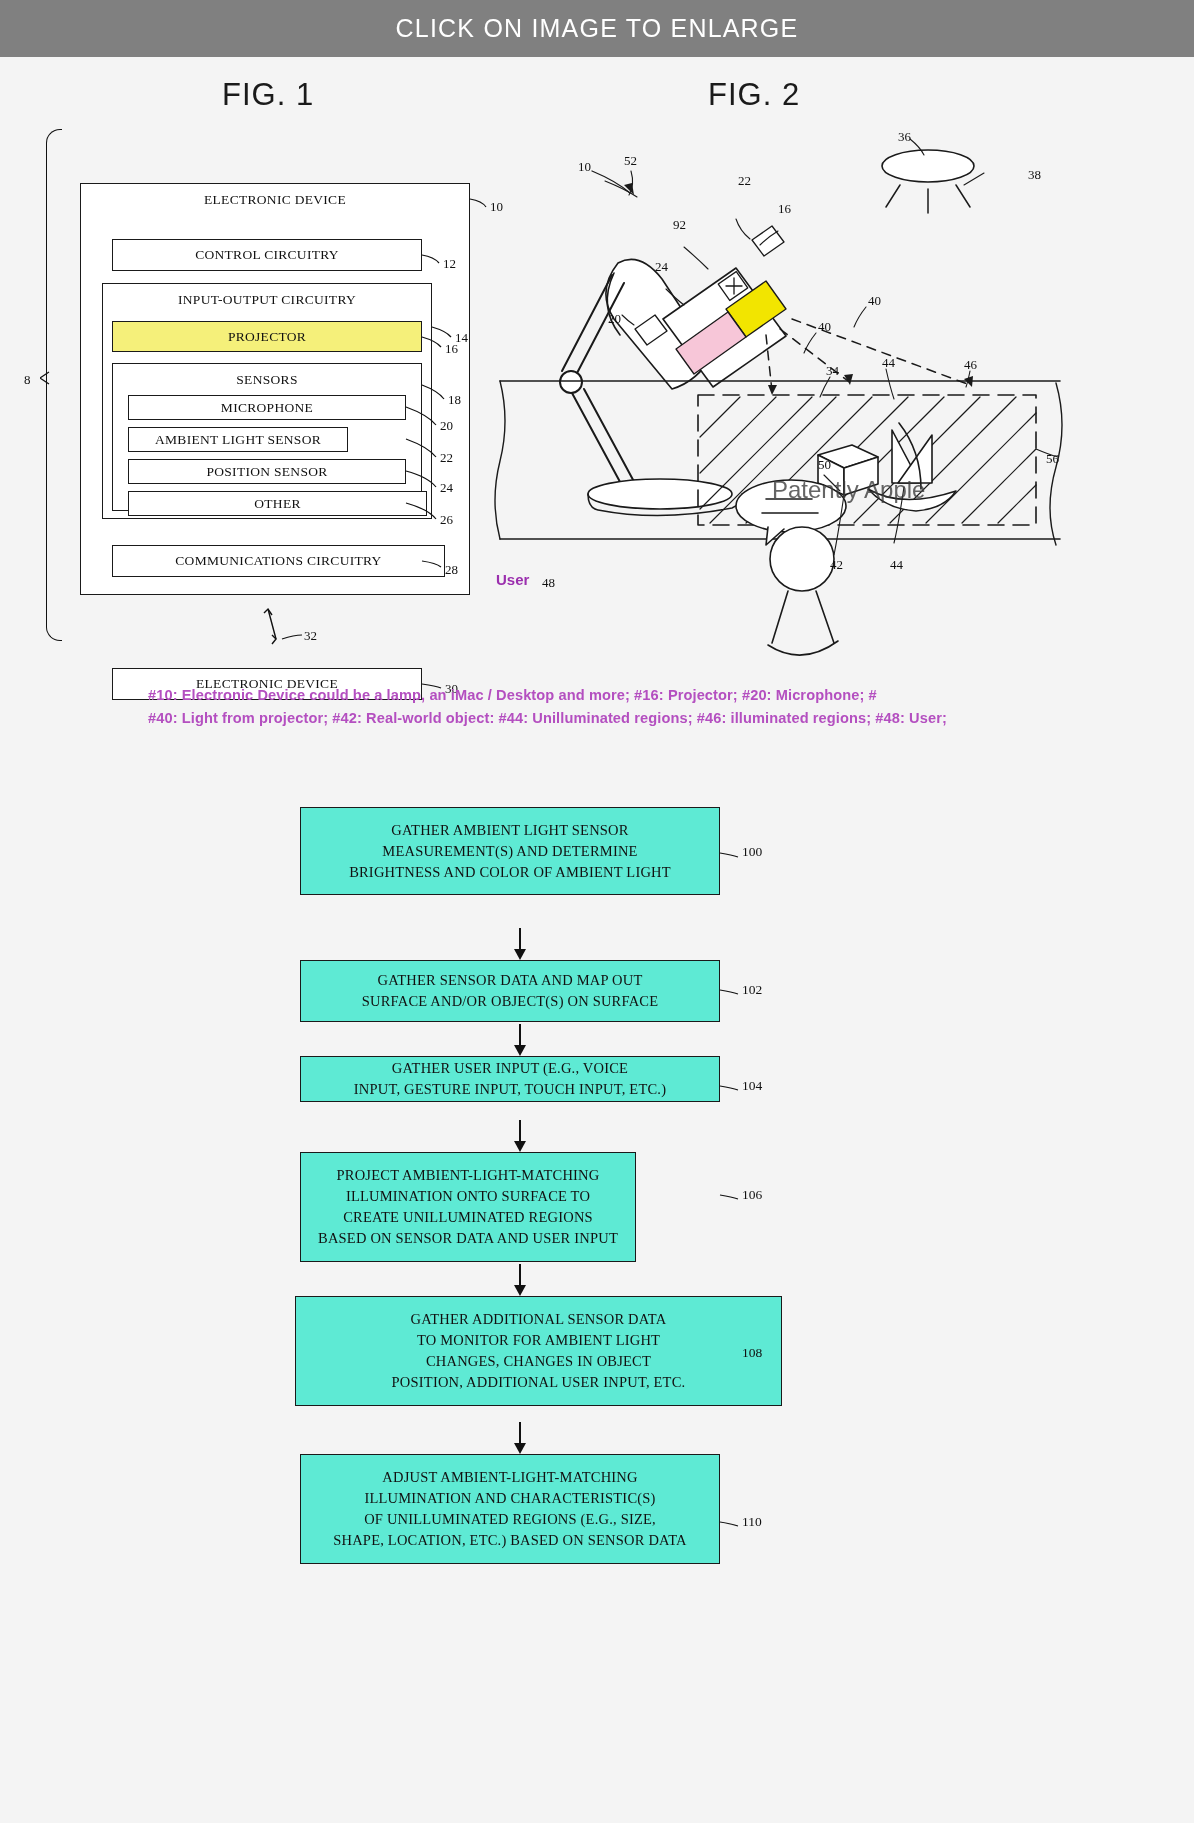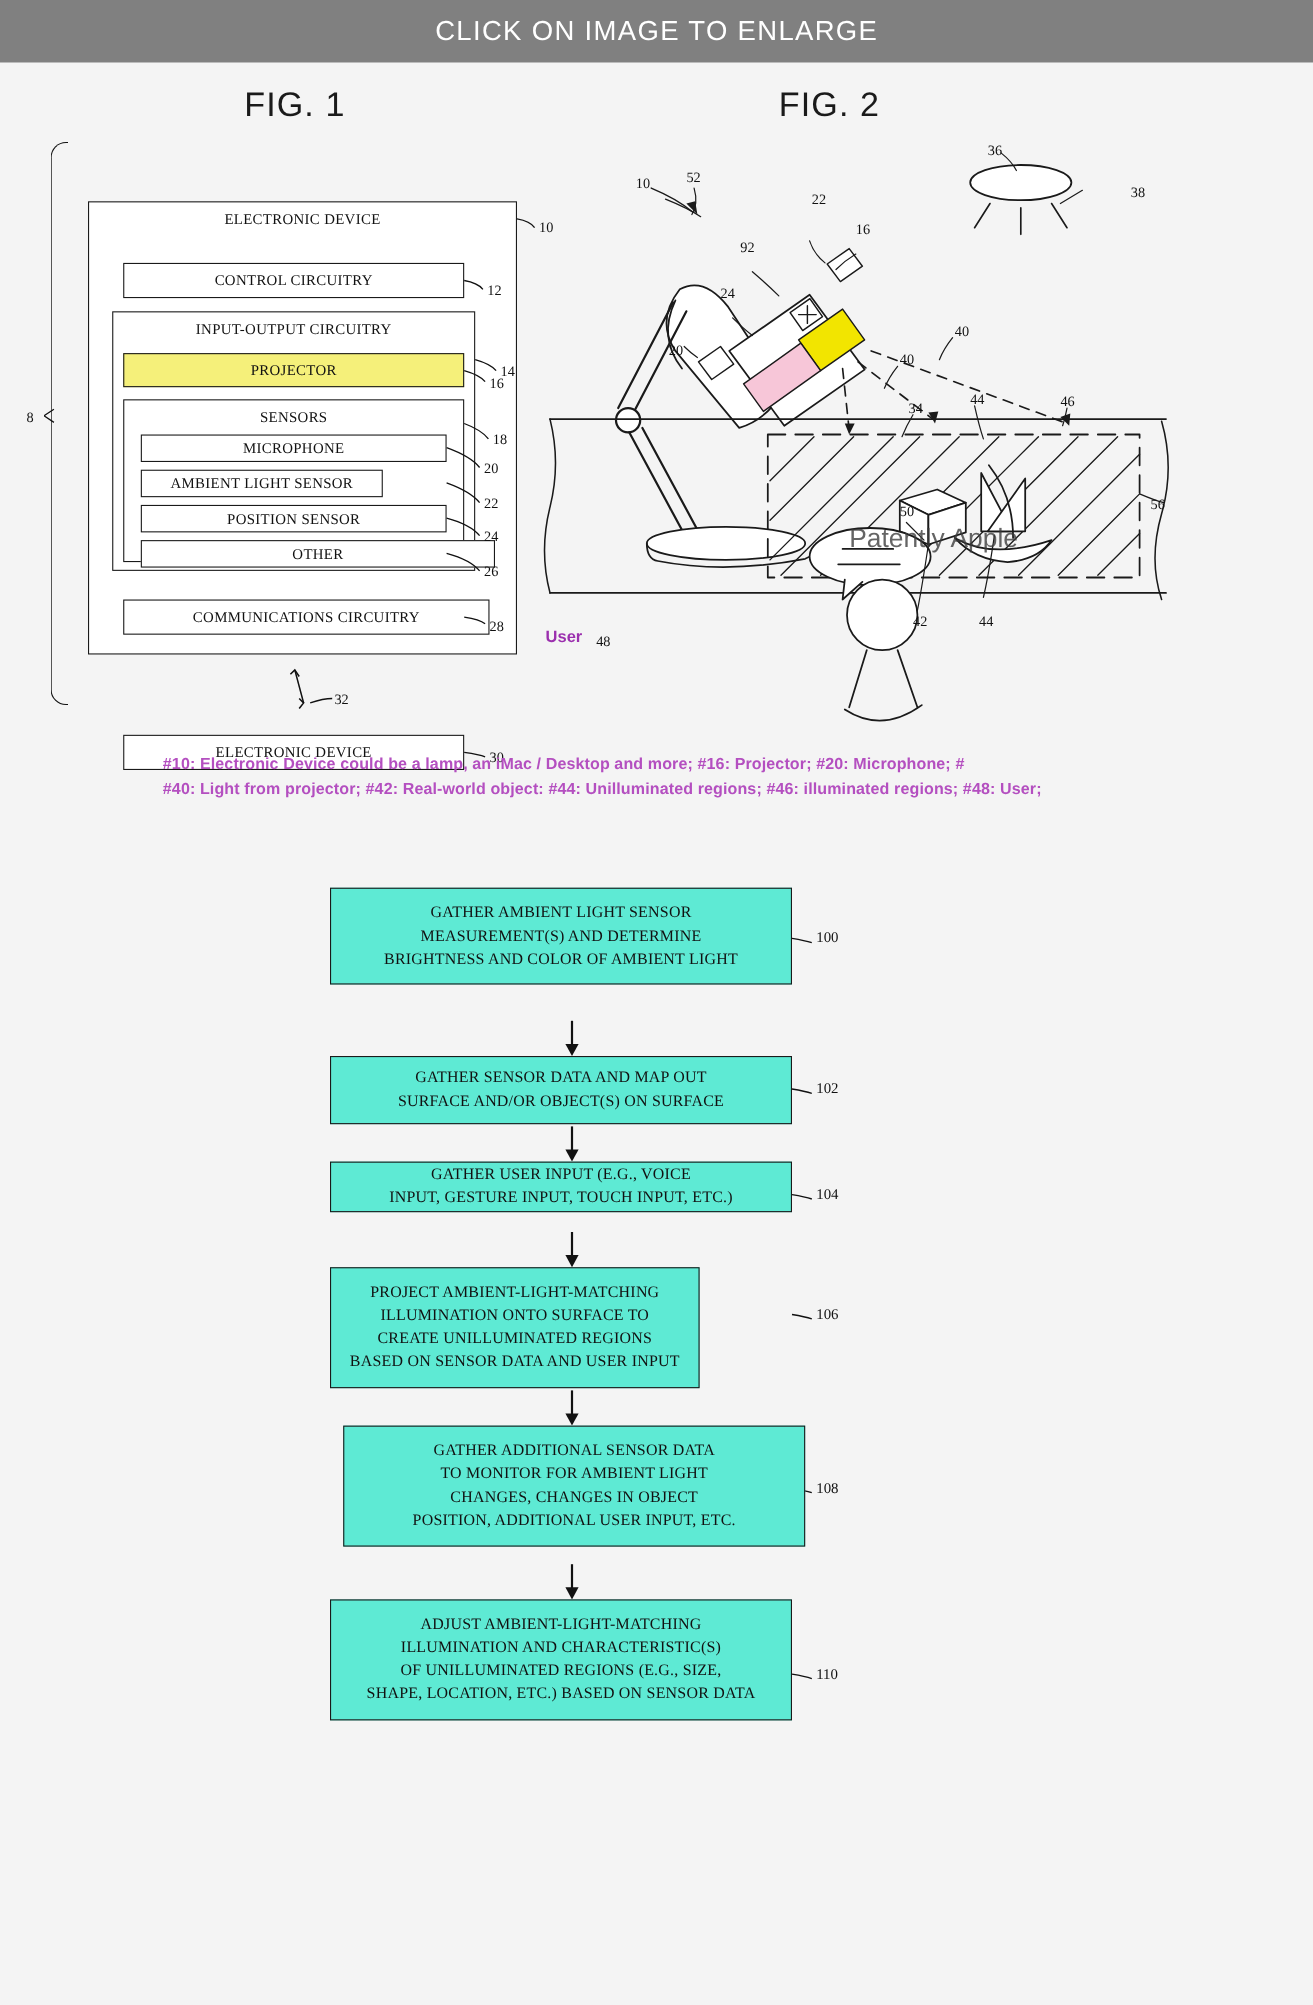--- a/index.html
+++ b/index.html
@@ -66,21 +66,21 @@
   .ibox.yellow{ background:#f5f07a; }
 
   .outer1{ left:34px; top:60px; width:390px; height:412px; }
   .ctrl  { left:66px; top:116px; width:310px; height:32px; }
   .io    { left:56px; top:160px; width:330px; height:236px; }
   .proj  { left:66px; top:198px; width:310px; height:31px; }
   .sens  { left:66px; top:240px; width:310px; height:148px; }
   .mic   { left:82px; top:272px; width:278px; height:25px; }
   .als   { left:82px; top:304px; width:220px; height:25px; }
   .pos   { left:82px; top:336px; width:278px; height:25px; }
-  .oth   { left:82px; top:368px; width:322px; height:25px; }
+  .oth   { left:82px; top:368px; width:299px; height:25px; }
   .comm  { left:66px; top:422px; width:333px; height:32px; }
   .dev30 { left:66px; top:545px; width:310px; height:32px; }
 
   
   .num{ position:absolute; font-size:13px; color:#111; font-family:"Liberation Serif", serif; }
 
   svg.lead{ position:absolute; left:0; top:0; width:470px; height:580px; overflow:visible; pointer-events:none; }
 
   
   .fig2{ position:absolute; left:500px; top:66px; width:560px; height:580px; }
@@ -398,21 +398,21 @@
     <div class="fnum" style="left:462px; top:281px;">104</div>
 
     <div class="fbox" style="left:20px; top:355px; width:336px; height:110px;">
       <div>PROJECT AMBIENT-LIGHT-MATCHING</div>
       <div>ILLUMINATION ONTO SURFACE TO</div>
       <div>CREATE UNILLUMINATED REGIONS</div>
       <div>BASED ON SENSOR DATA AND USER INPUT</div>
     </div>
     <div class="fnum" style="left:462px; top:390px;">106</div>
 
-    <div class="fbox" style="left:32px; top:499px; width:420px; height:110px;">
+    <div class="fbox" style="left:15px; top:499px; width:487px; height:110px;">
       <div>GATHER ADDITIONAL SENSOR DATA</div>
       <div>TO MONITOR FOR AMBIENT LIGHT</div>
       <div>CHANGES, CHANGES IN OBJECT</div>
       <div>POSITION, ADDITIONAL USER INPUT, ETC.</div>
     </div>
     <div class="fnum" style="left:462px; top:548px;">108</div>
 
     <div class="fbox" style="left:20px; top:657px; width:420px; height:110px;">
       <div>ADJUST AMBIENT-LIGHT-MATCHING</div>
       <div>ILLUMINATION AND CHARACTERISTIC(S)</div>

